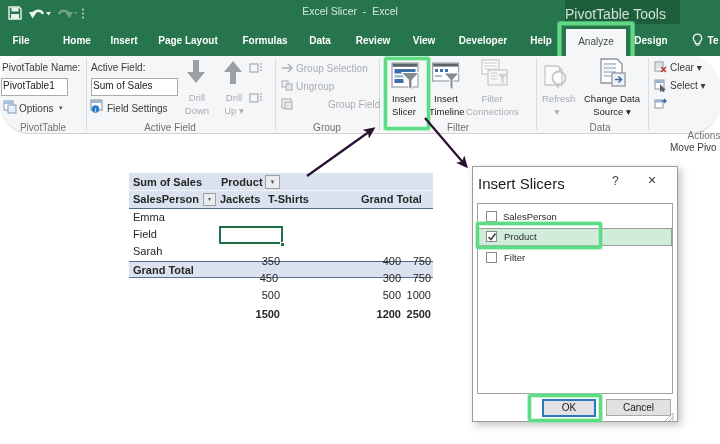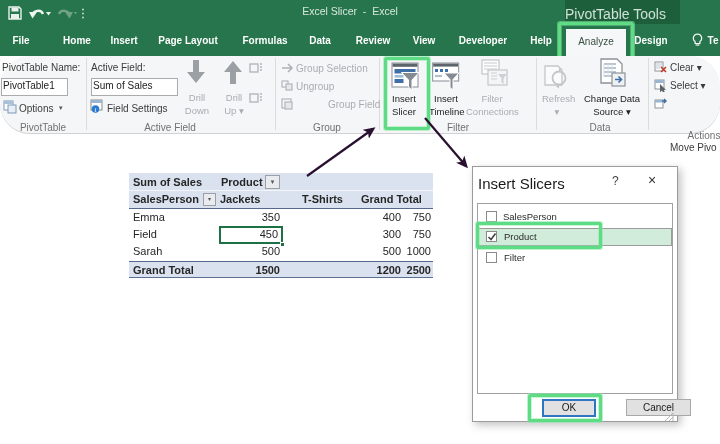--- a/index.html
+++ b/index.html
@@ -22,21 +22,21 @@
 .vsep { position:absolute; top:2px; width:1px; height:72px; background:#dcdcdc; }
 .rtxt { position:absolute; font-size:10px; color:#3b3b3b; white-space:nowrap; }
 .gray { color:#a9adb2; }
 .rlabel { position:absolute; top:66px; font-size:10px; color:#717171; transform:translateX(-50%); white-space:nowrap; }
 .rinput { position:absolute; height:18px; background:#fff; border:1px solid #ababab; font-size:10px; color:#222; line-height:14px; padding-left:1px; white-space:nowrap; }
 .bigbtn { position:absolute; text-align:center; font-size:9.5px; color:#222; line-height:12.5px; white-space:nowrap; }
 .bigbtn.gray, .rtxt.gray { color:#a9adb2; }
 
 .cell { position:absolute; font-size:11px; color:#262626; white-space:nowrap; }
 .bold { font-weight:bold; }
-.num { transform:translateX(-100%); }
+.num { transform:translateX(-100%);margin-top:44px; }
 
 #dialog { left:472px; top:166px; width:206px; height:256px; background:#fff; border:1px solid #9b9b9b; box-shadow:3px 3px 8px rgba(120,120,120,0.45); }
 .cb { position:absolute; width:11px; height:11px; background:#fefefe; border:1px solid #8a8a8a; }
 .dtxt { position:absolute; font-size:9.5px; color:#2b2b2b; white-space:nowrap; }
 .btn { position:absolute; background:#e1e1e1; border:1px solid #a9a9a9; text-align:center; font-size:10px; color:#1a1a1a; }
 </style>
 </head>
 <body>
 <div id="stage">
 
@@ -223,21 +223,21 @@
   <div class="abs" style="left:129px; top:173px; width:304px; height:36px; background:#dbe2ef;"></div>
   <div class="abs" style="left:129px; top:190px; width:304px; height:1px; background:#f3f5f9;"></div>
   <div class="abs" style="left:129px; top:208px; width:304px; height:1px; background:#56688c;"></div>
   <div class="abs" style="left:129px; top:261px; width:304px; height:17px; background:#dbe2ef; border-top:1px solid #56688c; border-bottom:1px solid #5d6f92;"></div>
   <div class="cell bold" style="left:133px; top:176px;">Sum of Sales</div>
   <div class="cell bold" style="left:221px; top:176px;">Product</div>
   <div class="abs" style="left:265px; top:175px; width:15px; height:14px; background:#e9ebee; border:1px solid #9aa0a6; color:#555; font-size:7px; text-align:center; line-height:12px;">▾</div>
   <div class="cell bold" style="left:133px; top:193px;">SalesPerson</div>
   <div class="abs" style="left:203px; top:193px; width:13px; height:13px; background:#e9ebee; border:1px solid #9aa0a6; color:#555; font-size:6px; text-align:center; line-height:11px;">▾</div>
   <div class="cell bold" style="left:220px; top:193px;">Jackets</div>
-  <div class="cell bold" style="left:302px; top:193px;">T-Shirts</div>
+  <div class="cell bold" style="left:268px; top:193px;">T-Shirts</div>
   <div class="cell bold" style="left:361px; top:193px;">Grand Total</div>
   <div class="cell" style="left:133px; top:211px;">Emma</div>
   <div class="cell num" style="left:280px; top:211px;">350</div>
   <div class="cell num" style="left:401px; top:211px;">400</div>
   <div class="cell num" style="left:431px; top:211px;">750</div>
   <div class="cell" style="left:133px; top:228px;">Field</div>
   <div class="abs" style="left:219px; top:226px; width:64px; height:18px; border:2px solid #1e7145; background:#fff;"></div>
   <div class="abs" style="left:280px; top:242px; width:5px; height:5px; background:#1e7145; border:1px solid #fff;"></div>
   <div class="cell num" style="left:278px; top:228px;">450</div>
   <div class="cell num" style="left:401px; top:228px;">300</div>
@@ -273,18 +273,18 @@
   <div class="cb" style="left:486px; top:231px;"></div>
   <svg class="abs" style="left:487px; top:232px;" width="10" height="10" viewBox="0 0 10 10">
       <path d="M1.5,5 L4,7.5 L8.5,1.5" stroke="#444" stroke-width="1.6" fill="none"></path>
     </svg>
   <div class="dtxt" style="left:504px; top:231px;">Product</div>
   <div class="cb" style="left:486px; top:252px;"></div>
   <div class="dtxt" style="left:504px; top:252px;">Filter</div>
   <div class="anno" style="left:476px; top:222px; width:126px; height:27px;"></div>
 
   <div class="btn" style="left:542px; top:399px; width:54px; height:18px; border:2px solid #2e75c3; line-height:14px;">OK</div>
-  <div class="btn" style="left:606px; top:399px; width:65px; height:17px; line-height:15px;margin-left:20px;">Cancel</div>
+  <div class="btn" style="left:606px; top:399px; width:65px; height:17px; line-height:15px;">Cancel</div>
   <div class="anno" style="left:528px; top:394px; width:74px; height:28px;"></div>
   <svg class="abs" style="left:665px; top:413px;" width="9" height="8" viewBox="0 0 9 8">
       <path d="M8,0 L8,8 M8,4 L4,8 M8,0 L0,8" stroke="#b5b5b5" stroke-width="1" fill="none"></path>
     </svg>
 </div>
 
 </body></html>

